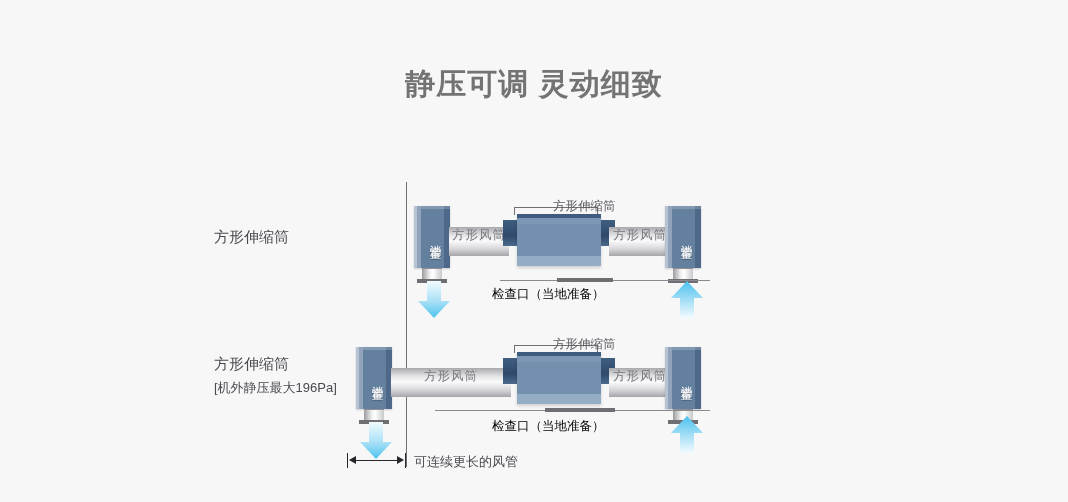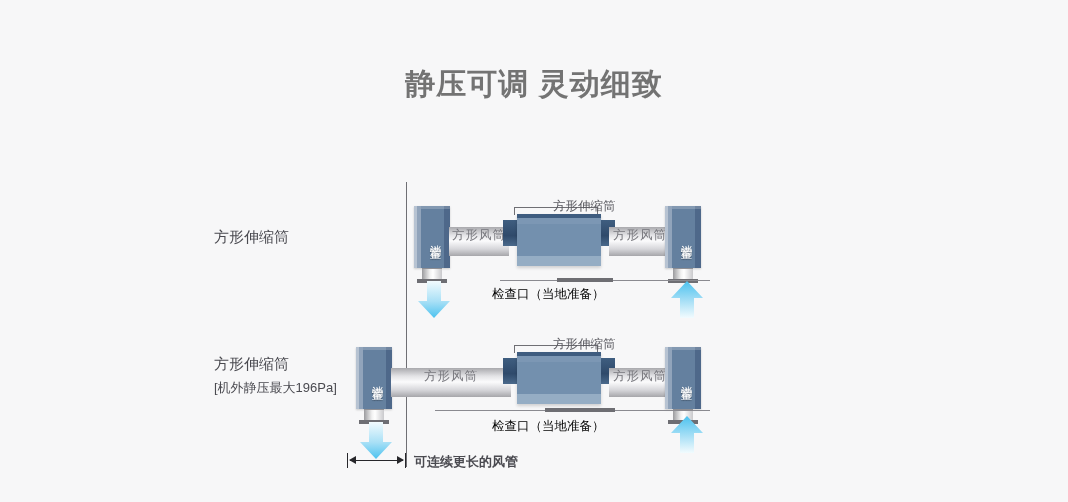--- a/index.html
+++ b/index.html
@@ -106,21 +106,21 @@
   
   .arrow{position:absolute;width:34px;height:38px;}
   .arrow svg{display:block;}
 
   
   .dim{position:absolute;}
   .dim .bar{position:absolute;top:7px;height:1px;background:#27272b;}
   .dim .tick{position:absolute;top:0;width:1px;height:15px;background:#27272b;}
   .dim .hd{position:absolute;top:2.5px;width:0;height:0;
            border-top:4.5px solid transparent;border-bottom:4.5px solid transparent;}
-  .dimcap{position:absolute;font-size:13px;color:#4a4a50;white-space:nowrap;font-weight:bold;}
+  .dimcap{position:absolute;font-size:13px;color:#4a4a50;white-space:nowrap;}
 </style>
 </head>
 <body>
 
 <div class="header">
   <h1 class="title">静压可调 灵动细致</h1>
 </div>
 
 <div class="stage">
 

